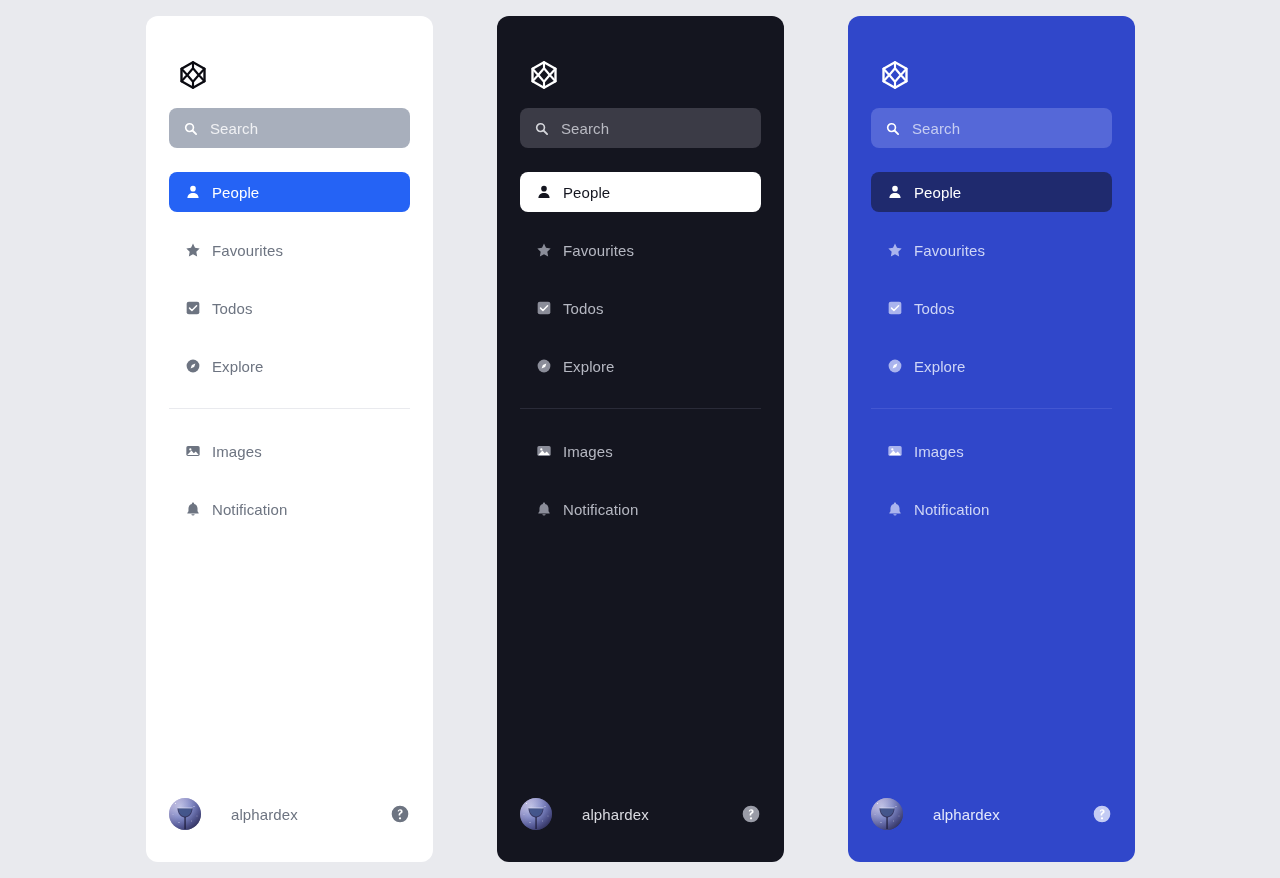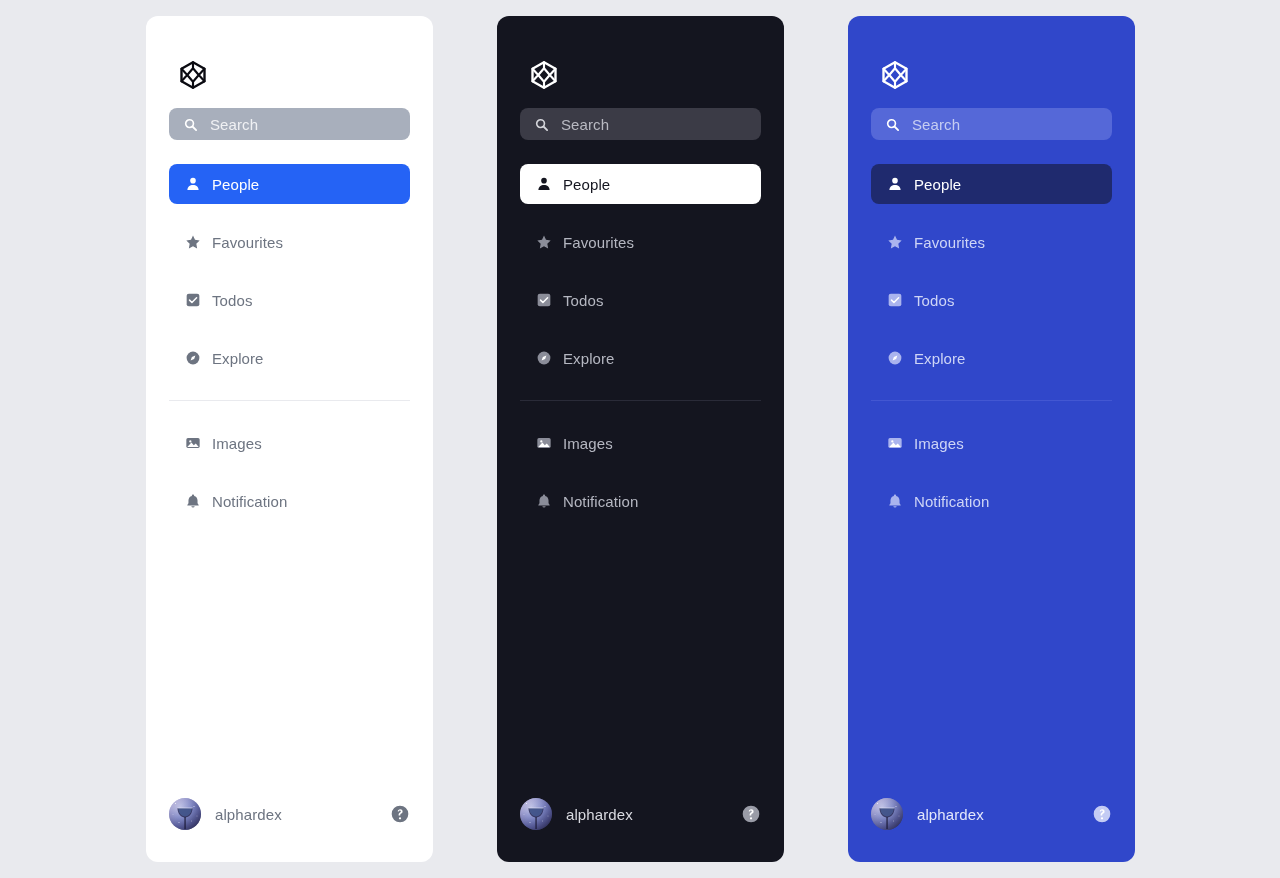--- a/index.html
+++ b/index.html
@@ -37,21 +37,21 @@
   
   .logo-wrap {
     padding: 44px 0 0 32px;
     height: 92px;
   }
   .logo-svg { display: block; width: 30px; height: 30px; }
 
   
   .search-wrap { padding: 0 23px; }
   .search-box {
-    height: 32px;
+    height: 40px;
     border-radius: 8px;
     display: flex;
     align-items: center;
     padding: 0 0 0 14px;
     gap: 12px;
   }
   .light .search-box { background: #a8afbc; }
   .dark  .search-box { background: #3b3b46; }
   .blue  .search-box { background: #5568d8; }
 
@@ -123,21 +123,21 @@
   .blue  .divider { background: #4357d2; }
 
   
   .spacer { flex: 1 1 auto; }
 
   .footer {
     height: 76px;
     display: flex;
     align-items: center;
     padding: 0 23px 20px 23px;
-    gap: 14px;
+    gap: 30px;
   }
   .avatar {
     flex: 0 0 auto;
     width: 32px; height: 32px;
     border-radius: 50%;
     overflow: hidden;
     display: block;
   }
   .user-name {
     font-size: 15px;

